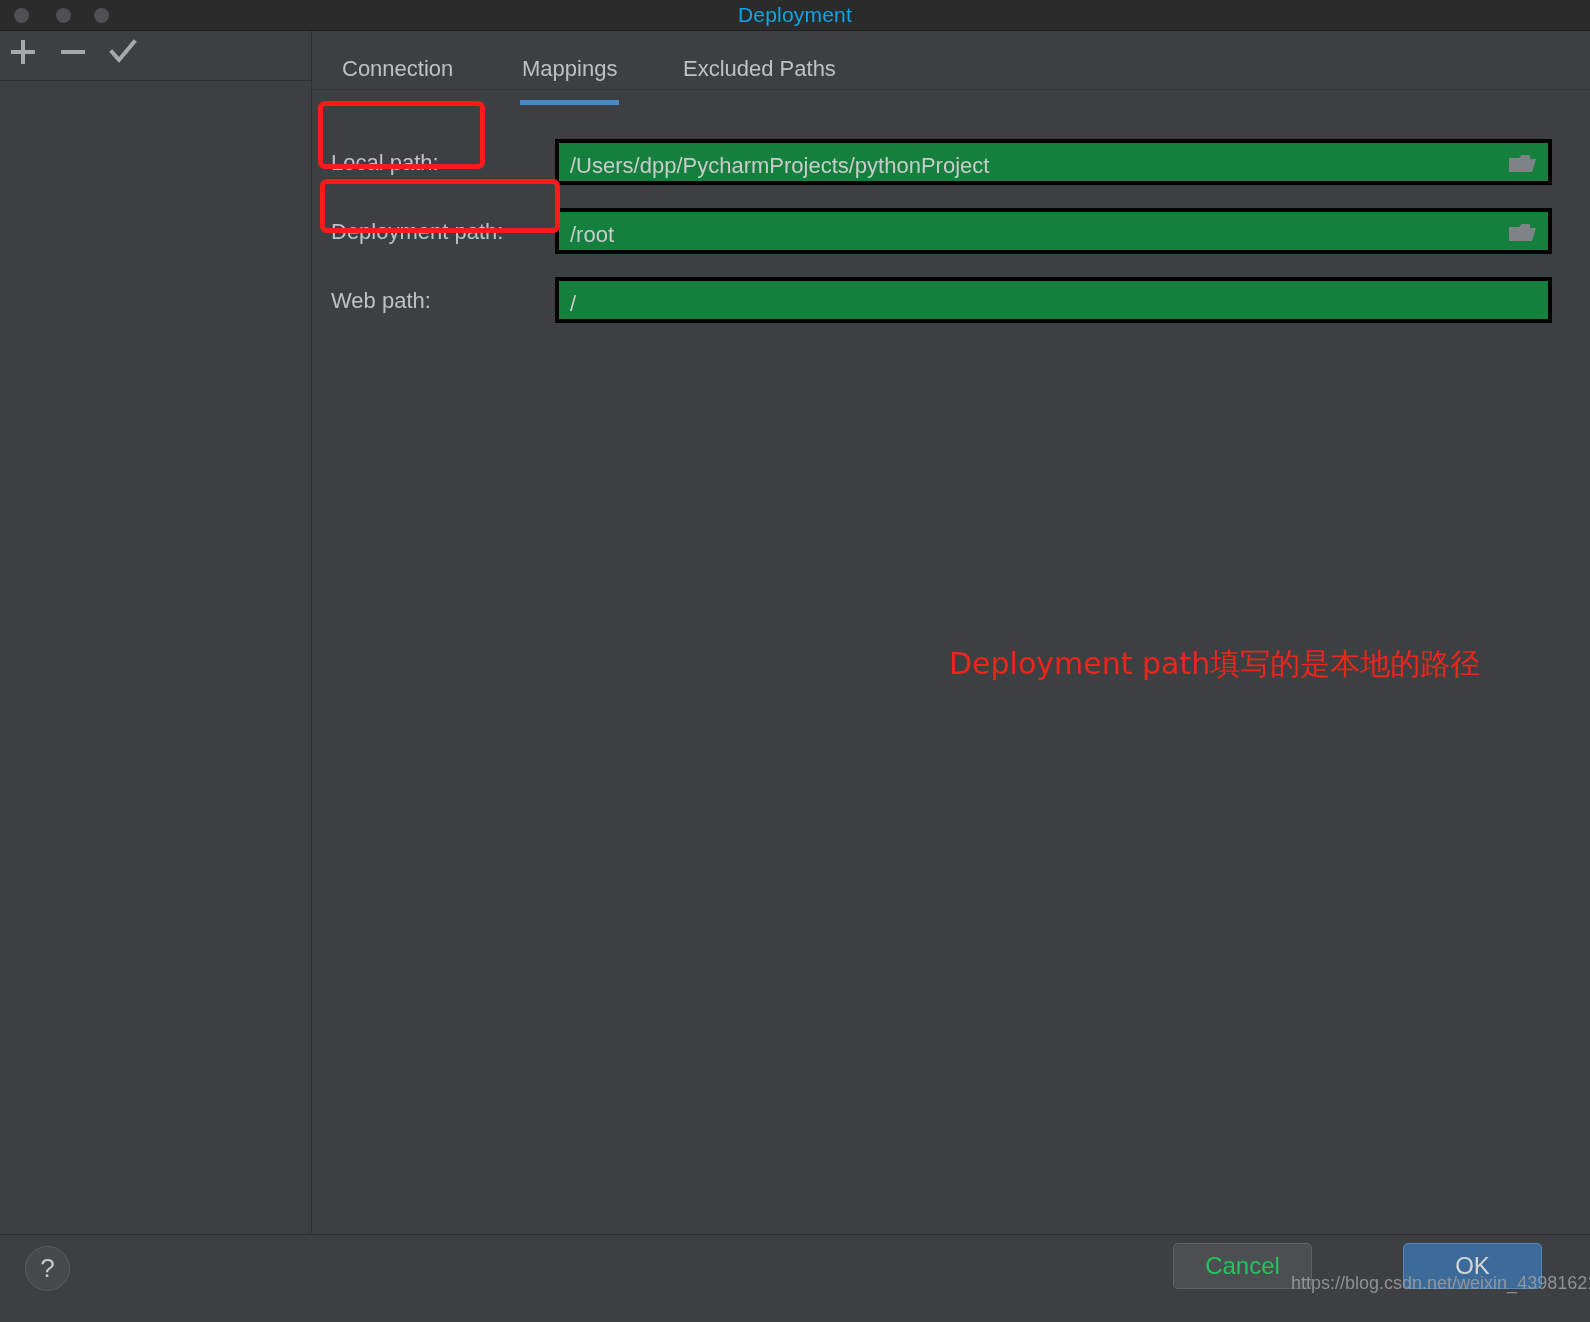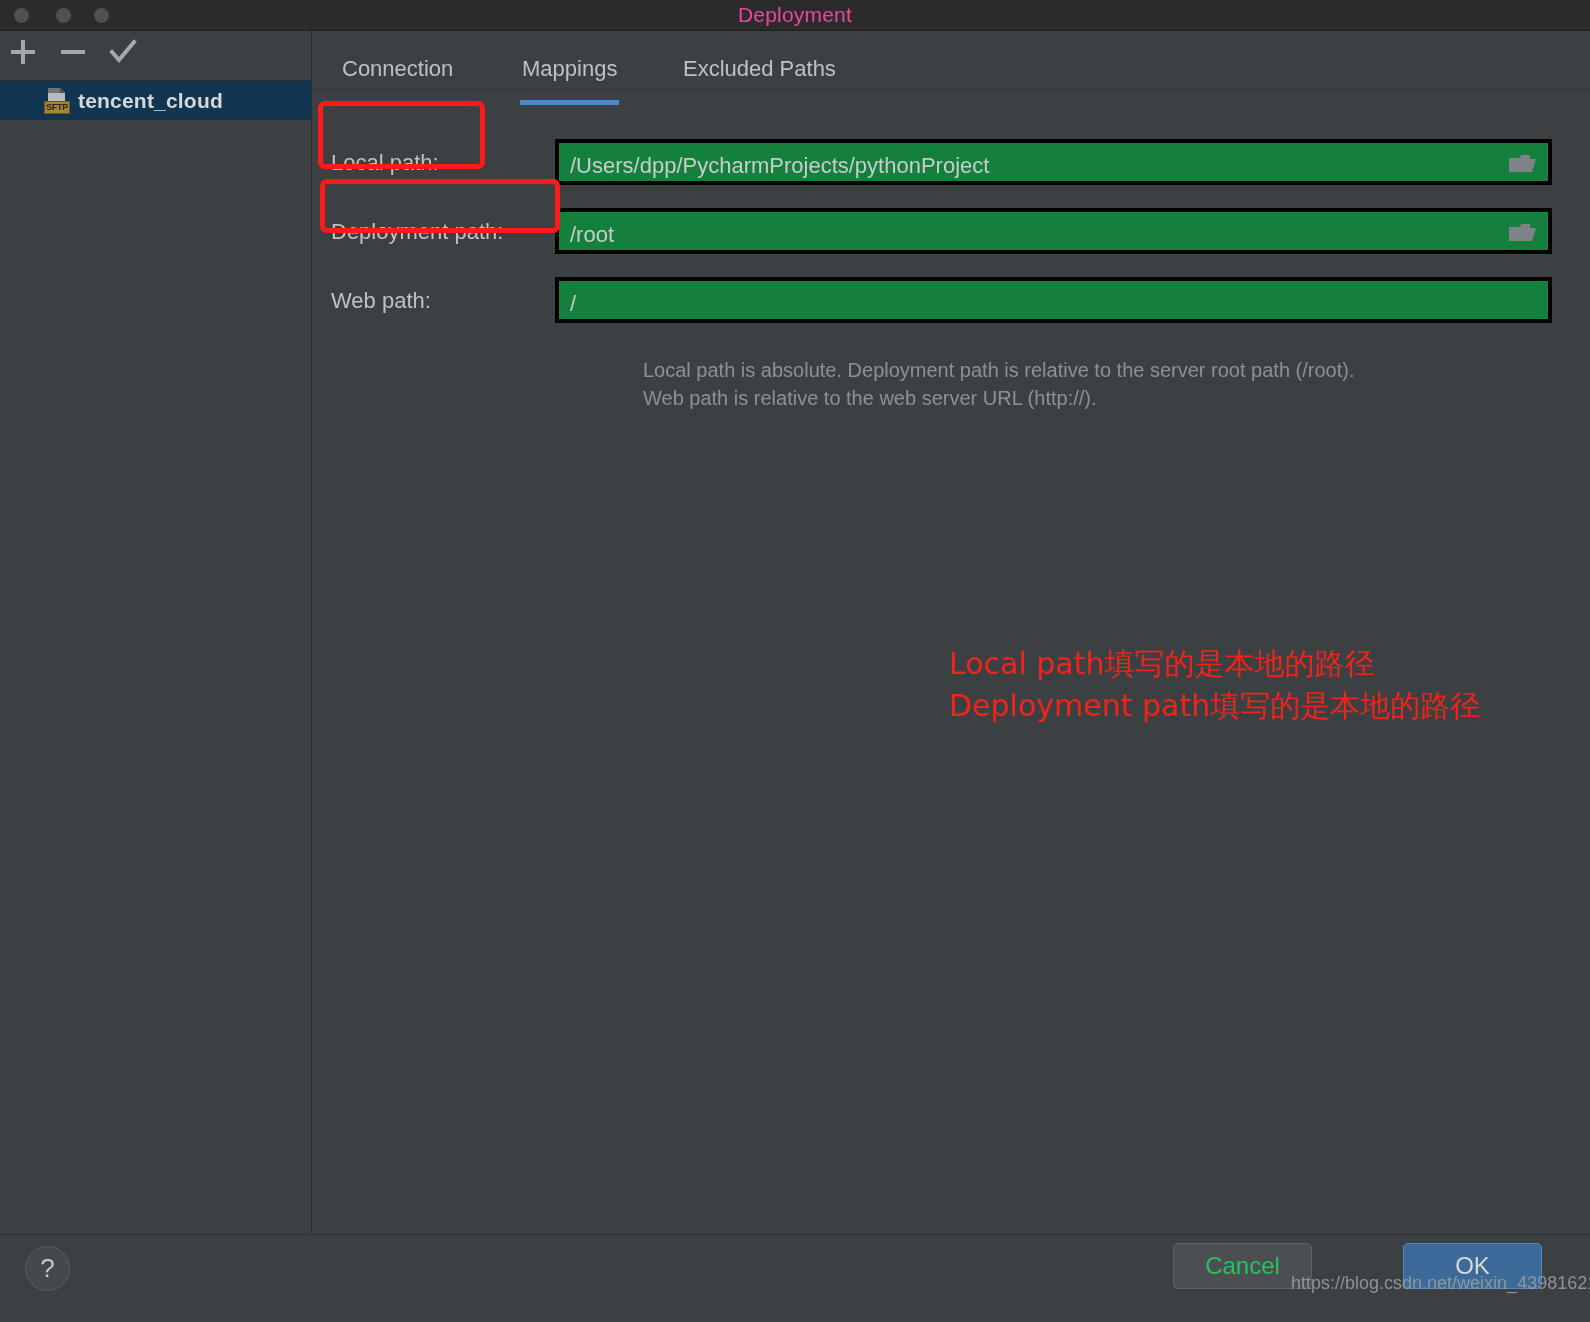--- a/index.html
+++ b/index.html
@@ -35,21 +35,21 @@
   .traffic.t1 { left: 14px; }
   .traffic.t2 { left: 56px; }
   .traffic.t3 { left: 94px; }
   .title-text {
     position: absolute;
     left: 0; top: 0;
     width: 1590px;
     line-height: 30px;
     text-align: center;
     font-size: 21px;
-    color: #ec4899;
+    color: #0ea5e9;
     letter-spacing: .2px;
   }
 
   
   .sidebar {
     position: absolute;
     left: 0; top: 31px;
     width: 311px; height: 1202px;
     background: #3c4043;
     border-right: 1px solid #2b2d30;
@@ -334,33 +334,20 @@
         <rect x="3" y="13" width="24" height="4" fill="#a6a9ab"></rect>
       </svg>
     </div>
     <div class="tb-btn tb-check">
       <svg width="30" height="30" viewBox="0 0 30 30">
         <path d="M4 15 L11 23 L26 5" stroke="#a6a9ab" stroke-width="4" fill="none" stroke-linecap="square" stroke-linejoin="miter"></path>
       </svg>
     </div>
   </div>
 
-  <div class="side-list">
-    <div class="side-row">
-      <span class="sftp-icon">
-        <svg class="sftp-page" viewBox="0 0 19 19">
-          <path d="M1 1 H13 L18 6 V18 H1 Z" fill="#b7bbbe"></path>
-          <path d="M1 1 H13 L18 6 H1 Z" fill="#6e7376"></path>
-          <path d="M13 1 L18 6 H13 Z" fill="#4a4e51"></path>
-        </svg>
-        <span class="sftp-badge">SFTP</span>
-      </span>
-      <span class="side-row-label">tencent_cloud</span>
-    </div>
-  </div>
 </div>
 
 <div class="main">
 
   <div class="tabs">
     <div class="tab tab-connection">Connection</div>
     <div class="tab tab-mappings active">Mappings</div>
     <div class="tab tab-excluded">Excluded Paths</div>
   </div>
 
@@ -394,28 +381,23 @@
 
     <div class="row r3">
       <div class="flabel">Web path:</div>
       <div class="field">
         <div class="field-value">/</div>
       </div>
     </div>
 
   </div>
 
-  <div class="hint">
-    <div>Local path is absolute. Deployment path is relative to the server root path (/root).</div>
-    <div>Web path is relative to the web server URL (http://).</div>
-  </div>
 
 
   <div class="annot">
-    <div>Local path填写的是本地的路径</div>
     <div>Deployment path填写的是本地的路径</div>
   </div>
 
 </div>
 
 <div class="redbox b1"></div>
 <div class="redbox b2"></div>
 
 <div class="bottombar">
   <div class="help-btn">?</div>

